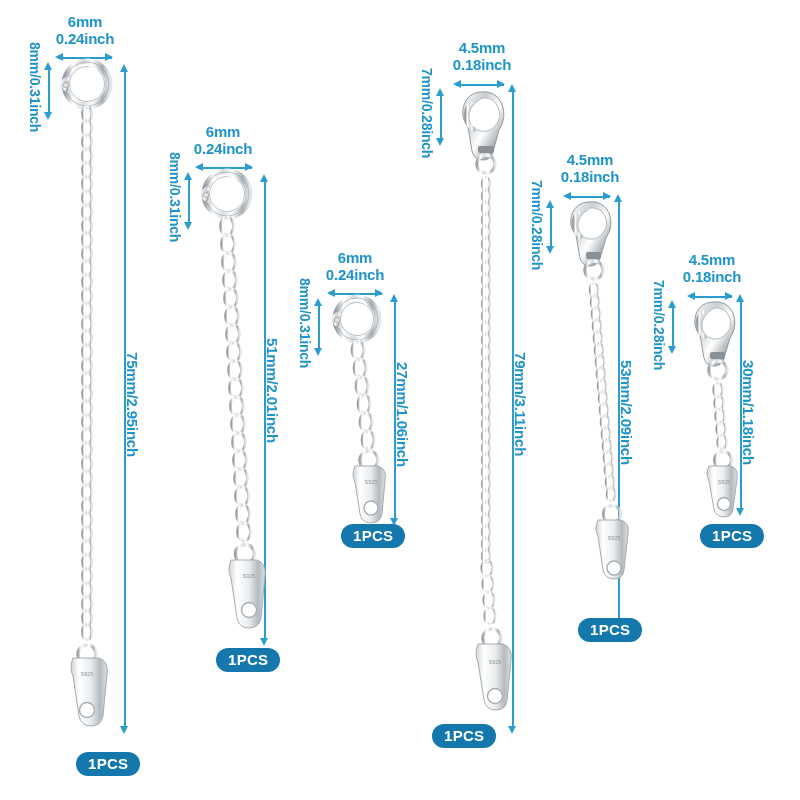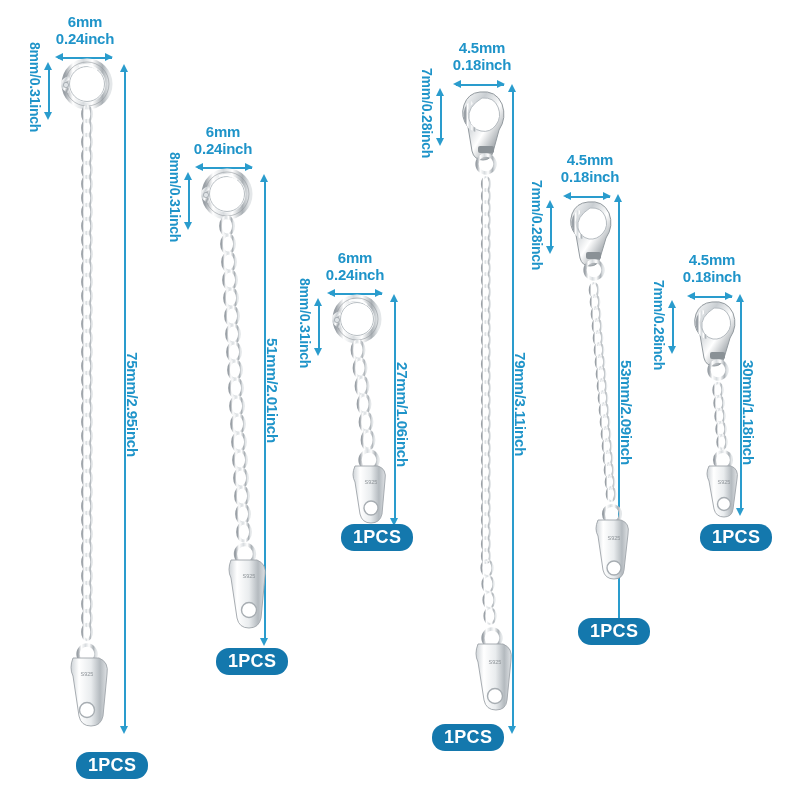--- a/index.html
+++ b/index.html
@@ -31,21 +31,21 @@
   .arrow.h{height:1.6px;}
   .ahead{position:absolute;width:0;height:0;}
   .ahead.up{border-left:4.5px solid transparent;border-right:4.5px solid transparent;border-bottom:8px solid #2a9ccd;}
   .ahead.down{border-left:4.5px solid transparent;border-right:4.5px solid transparent;border-top:8px solid #2a9ccd;}
   .ahead.left{border-top:4.5px solid transparent;border-bottom:4.5px solid transparent;border-right:8px solid #2a9ccd;}
   .ahead.right{border-top:4.5px solid transparent;border-bottom:4.5px solid transparent;border-left:8px solid #2a9ccd;}
 
   
   .badge{
     position:absolute;background:#1478ad;color:#fff;
-    font-weight:bold;font-size:18px;
+    font-weight:bold;font-size:15px;
     padding:4px 12px 5px;border-radius:13px;
     letter-spacing:0.3px;line-height:1;
   }
 
   
   .chain{position:absolute;}
   .chain svg{display:block;overflow:visible;}
 </style>
 </head>
 <body>

